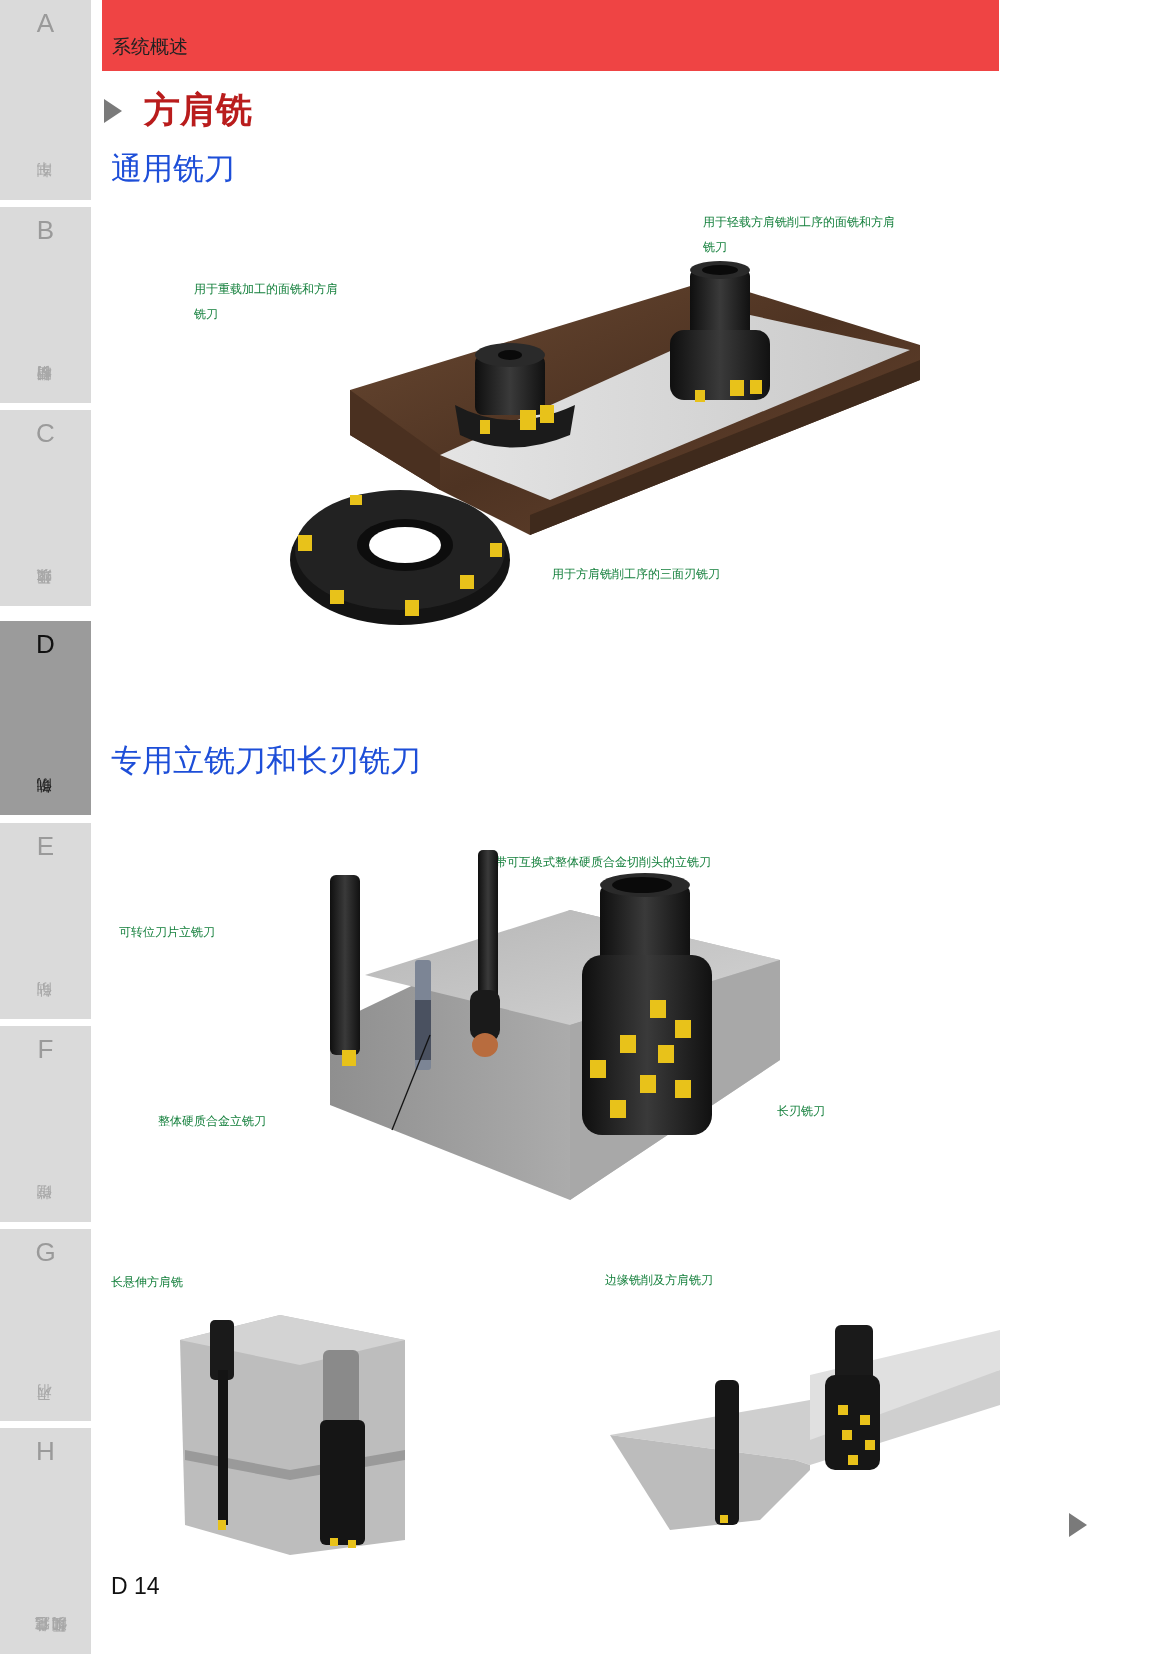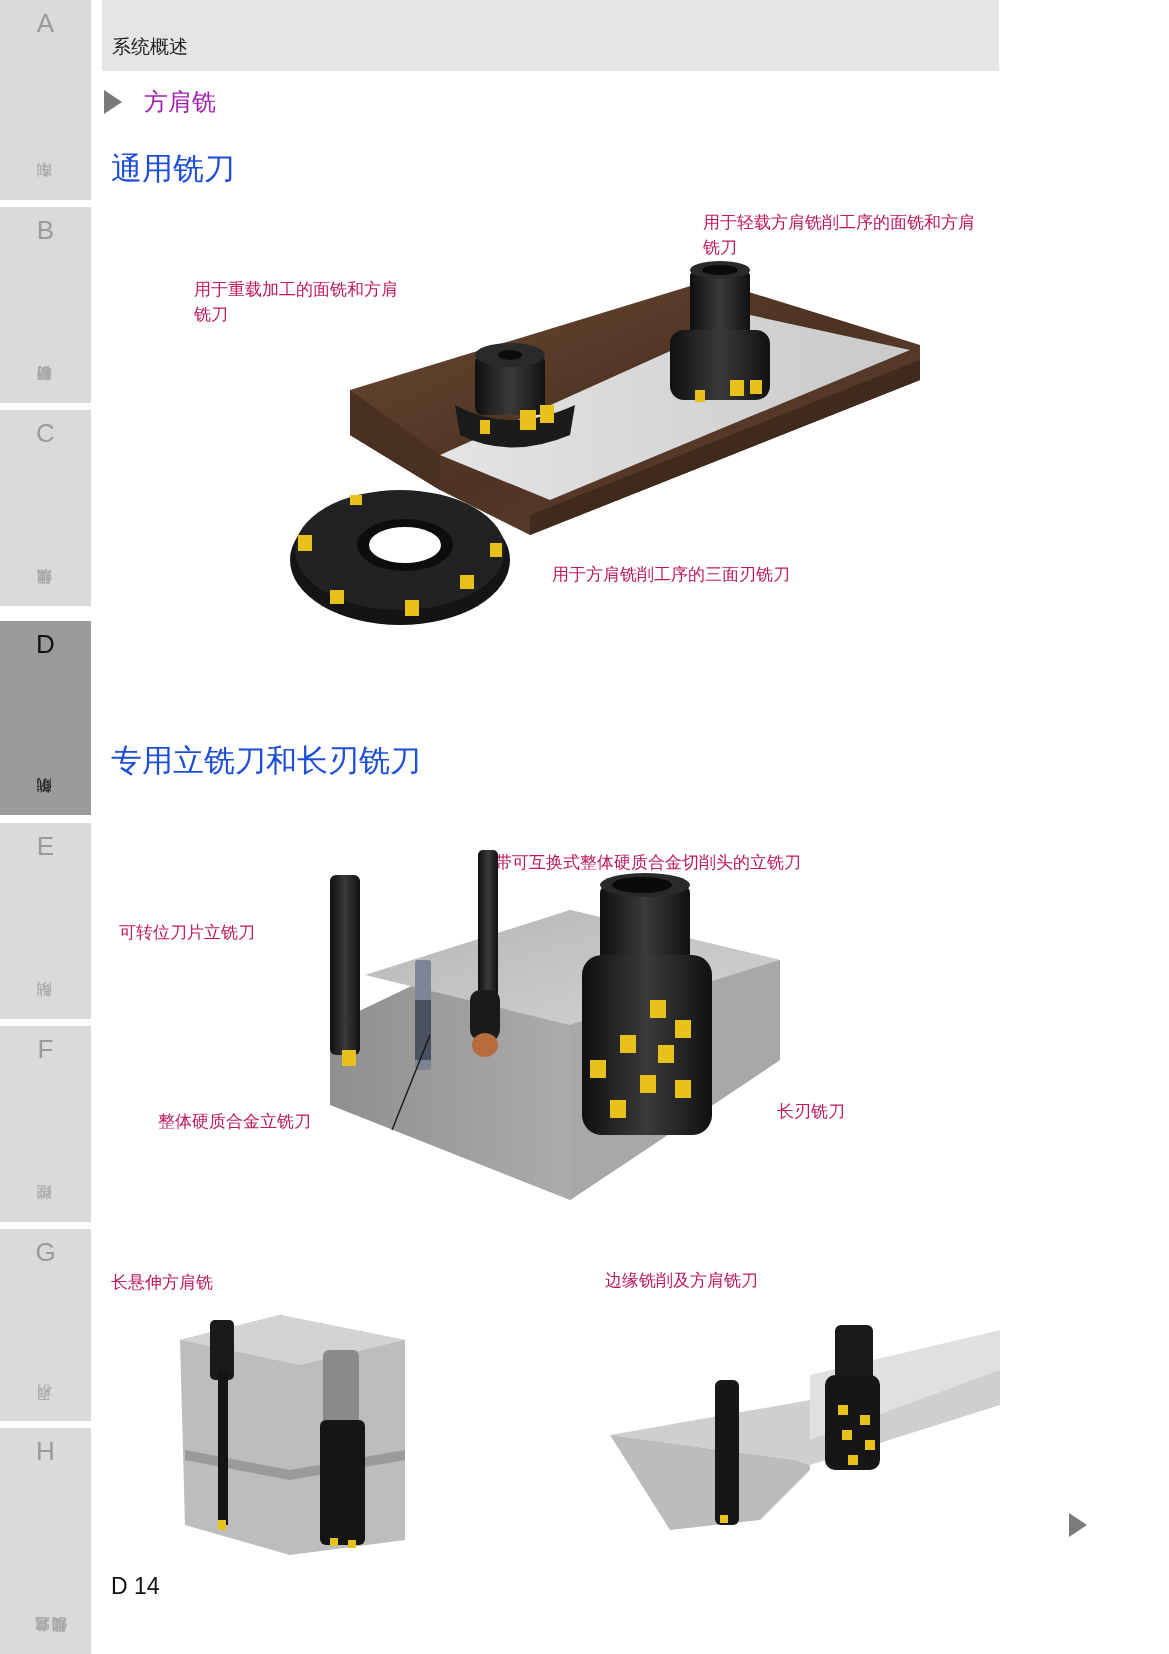--- a/index.html
+++ b/index.html
@@ -12,31 +12,31 @@
   .tab .letter { position: absolute; top: 8px; left: 0; width: 91px; text-align: center;
     font-family: "Liberation Sans", sans-serif; font-size: 26px; color: #9a9a9a; }
   .tab.active .letter { color: #111111; }
   .tab .vlabel { position: absolute; bottom: 10px; left: 36px; writing-mode: vertical-rl;
     transform: rotate(180deg); font-size: 15px; color: #a8a8a8; letter-spacing: 0; line-height: 17px; }
   .tab.active .vlabel { color: #222222; }
   .tab .vlabel2 { position: absolute; bottom: 10px; left: 34px; display: flex; flex-direction: row; }
   .tab .vlabel2 span { writing-mode: vertical-rl; transform: rotate(180deg); font-size: 15px; color: #a8a8a8; line-height: 17px; }
 
   
-  .header-band { position: absolute; left: 102px; top: 0; width: 897px; height: 71px; background: #e5e5e5; }
+  .header-band { position: absolute; left: 102px; top: 0; width: 897px; height: 71px; background: #ef4444; }
   .header-band .crumb { position: absolute; left: 10px; top: 34px; font-size: 19px; color: #222; }
 
   .title-row { position: absolute; left: 104px; top: 86px; display: flex; align-items: center; }
   .title-row .tri { width: 0; height: 0; border-top: 12px solid transparent; border-bottom: 12px solid transparent;
     border-left: 18px solid #7a7a7a; margin-right: 22px; }
-  .title-row .title { font-size: 24px; color: #a21caf; }
+  .title-row .title { font-size: 36px; color: #b91c1c; font-weight: bold; }
 
   .section-h { position: absolute; left: 111px; font-size: 31px; color: #1d4ed8; }
 
-  .label { position: absolute; font-size: 17px; color: #be185d; line-height: 25px; }
+  .label { position: absolute; font-size: 12px; color: #15803d; line-height: 25px; }
 
   .illus { position: absolute; }
 
   .page-num { position: absolute; left: 111px; top: 1573px; font-family: "Liberation Sans", sans-serif; font-size: 23px; color: #111; }
   .next-arrow { position: absolute; left: 1069px; top: 1513px; width: 0; height: 0;
     border-top: 12px solid transparent; border-bottom: 12px solid transparent; border-left: 18px solid #7a7a7a; cursor: pointer; }
 </style>
 </head>
 <body>
 

